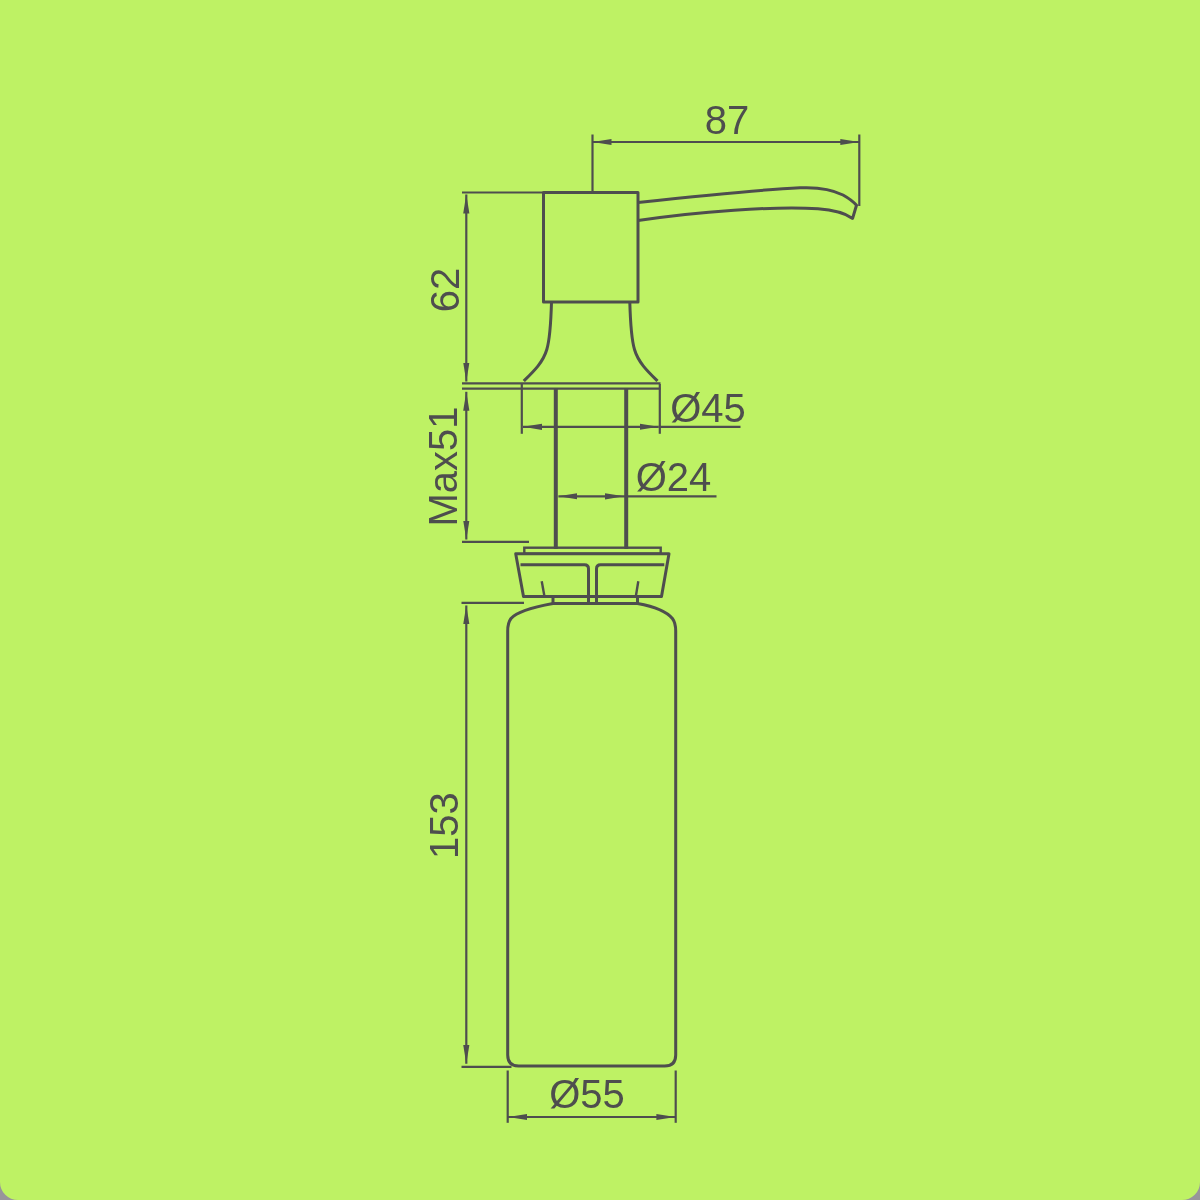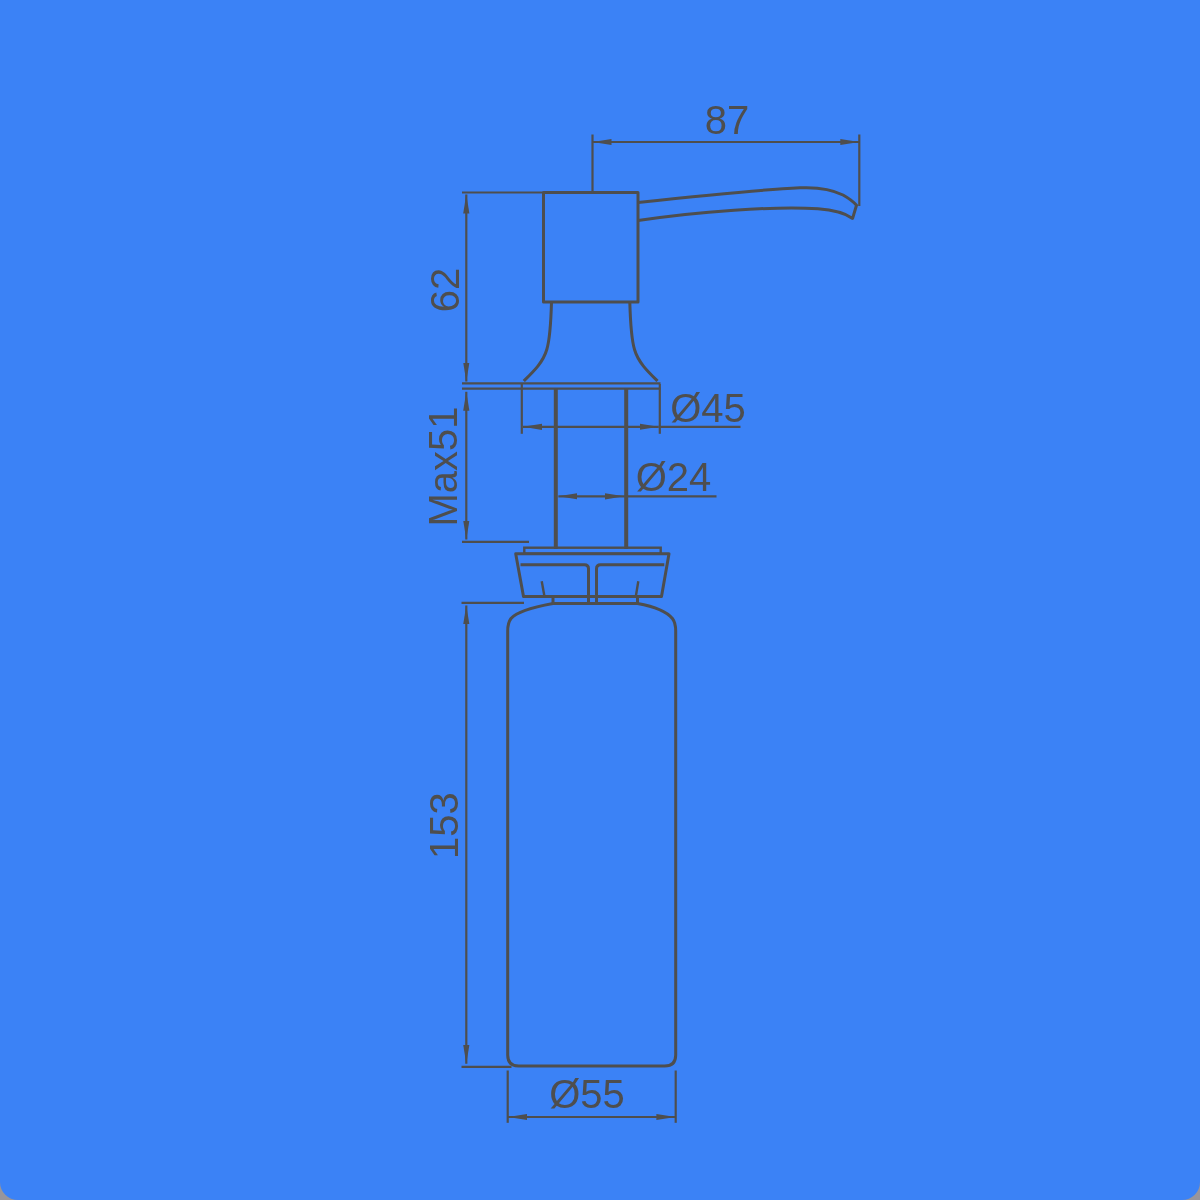--- a/index.html
+++ b/index.html
@@ -1,19 +1,19 @@
 <!DOCTYPE html>
 <html><head>
 <meta charset="utf-8">
 <style>
   html, body { margin: 0; padding: 0; background: #ffffff; }
   .canvas {
     position: relative;
     width: 1200px; height: 1200px;
-    background: #3b82f6;
+    background: #bef264;
     overflow: hidden;
   }
   svg { display: block; }
   svg text {
     font-family: "Liberation Sans", "DejaVu Sans", sans-serif;
     font-size: 40px;
     fill: #4e4e4e;
   }
   .obj   { stroke: #4e4e4e; stroke-width: 3;   fill: none; stroke-linejoin: round; }
   .thin  { stroke: #4e4e4e; stroke-width: 2.4; fill: none; }

